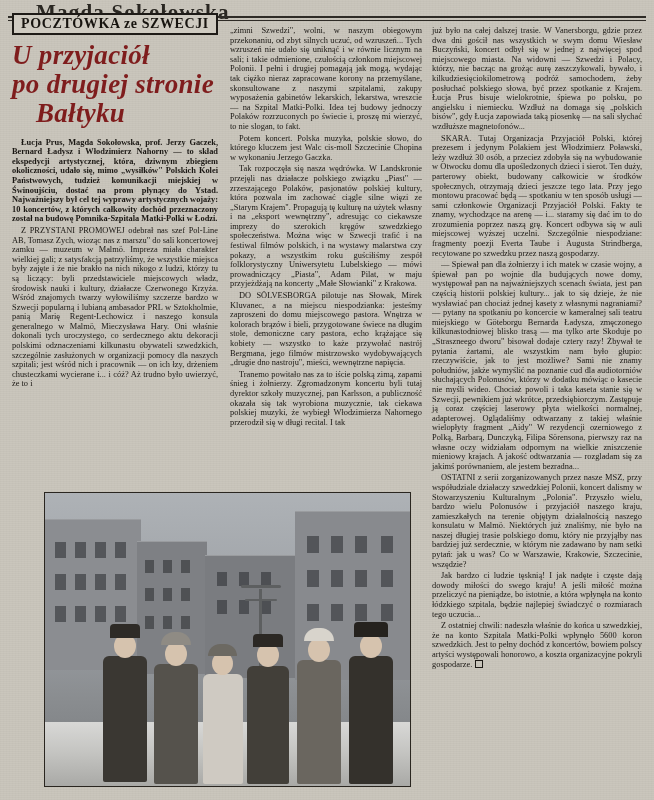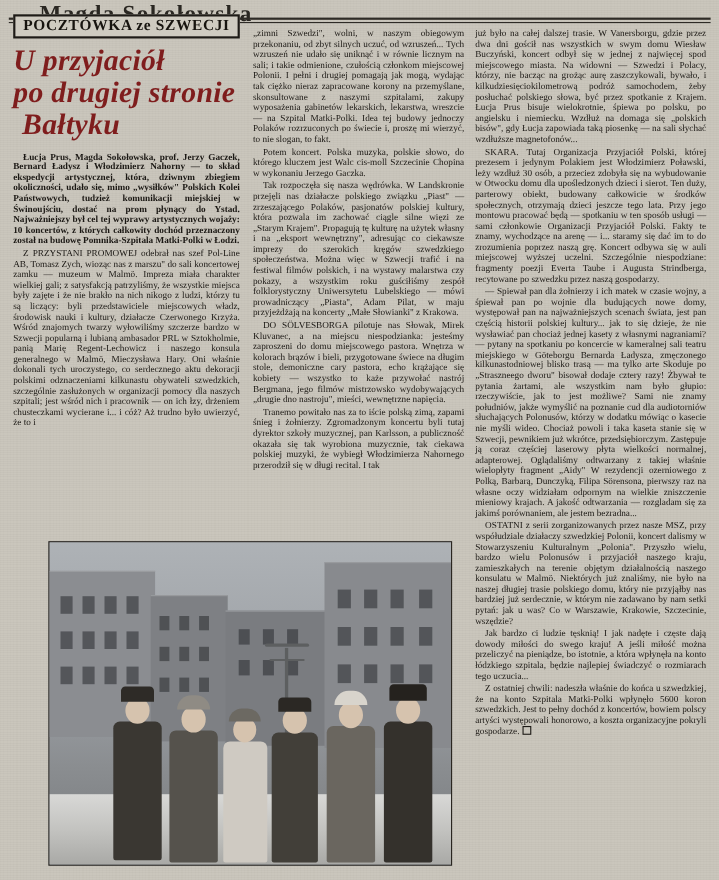--- a/index.html
+++ b/index.html
@@ -92,21 +92,21 @@
     font-style: italic;
     font-weight: bold;
     font-size: 27px;
     line-height: 29px;
     color: #7f1d1d;
     margin: 6px 0 10px 0;
     text-align: left;
     letter-spacing: 0.3px;
   }
   .headline .l2 { display: block; }
-  .headline .l3 { display: block; margin-left: 8px; font-style: italic; }
+  .headline .l3 { display: block; margin-left: 24px; font-style: italic; }
 
   .lead { font-weight: bold; }
 
   
   .photo {
     position: absolute;
     left: 44px;
     top: 492px;
     width: 365px;
     height: 293px;

